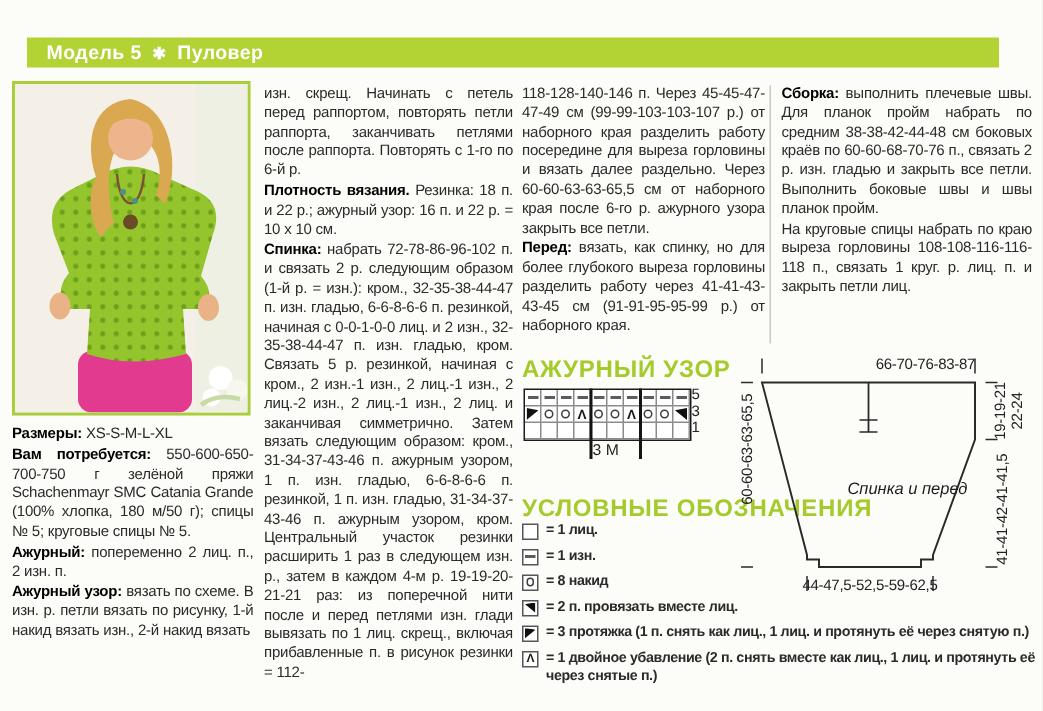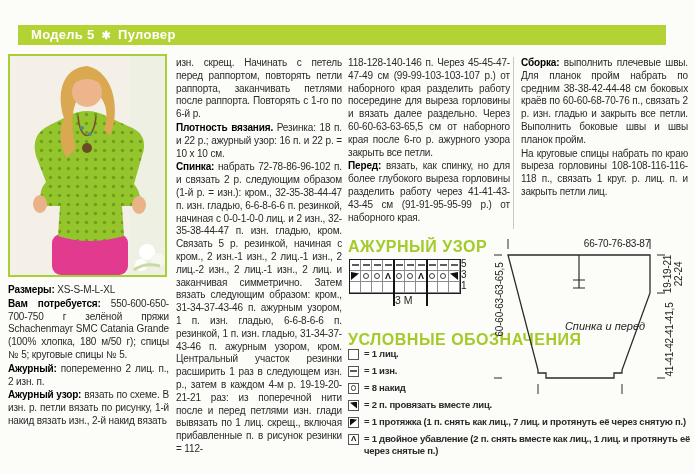--- a/index.html
+++ b/index.html
@@ -177,21 +177,21 @@
       <div class="legend-item">
         <span class="licon sym-yo"></span>
         <span class="ltext">= 8 накид</span>
       </div>
       <div class="legend-item">
         <span class="licon sym-k2tog"></span>
         <span class="ltext">= 2 п. провязать вместе лиц.</span>
       </div>
       <div class="legend-item">
         <span class="licon sym-ssk"></span>
-        <span class="ltext">= 1 протяжка (1 п. снять как лиц., 7 лиц. и протянуть её через снятую п.)</span>
+        <span class="ltext">= 3 протяжка (1 п. снять как лиц., 1 лиц. и протянуть её через снятую п.)</span>
       </div>
       <div class="legend-item">
         <span class="licon sym-cdd"></span>
         <span class="ltext">= 1 двойное убавление (2 п. снять вместе как лиц., 1 лиц. и протянуть её через снятые п.)</span>
       </div>
     </div>
 
   <div class="schematic">
     <svg width="207" height="172" viewBox="0 0 207 172">
       <path d="M20,23 L162,23 L162,61 L134,138 L134,141 L126,141 L126,146 L58,146 L58,141 L50,141 L50,138 Z" fill="none" stroke="#2a2a2a" stroke-width="1.3"></path>
@@ -208,16 +208,17 @@
       <line x1="6" y1="23" x2="14" y2="23" stroke="#2a2a2a" stroke-width="1"></line>
       <line x1="6" y1="146" x2="14" y2="146" stroke="#2a2a2a" stroke-width="1"></line>
     </svg>
     <div class="dim" style="left:20px;top:6px;width:142px;text-align:right;">66-70-76-83-87</div>
     <div class="dim rot" style="left:-39px;top:62px;width:100px;">60-60-63-63-65,5</div>
     <div class="dim rot" style="left:155px;top:31px;width:60px;line-height:11px;">
       <div>19-19-21</div>
       <div>22-24</div>
     </div>
     <div class="dim rot" style="left:131px;top:102px;width:100px;">41-41-42-41-41,5</div>
+    <div class="dim" style="left:30px;top:153px;width:124px;">44-47,5-52,5-59-62,5</div>
     <div class="schem-label">Спинка и перед</div>
   </div>
 
 </div>
 
 </body></html>

